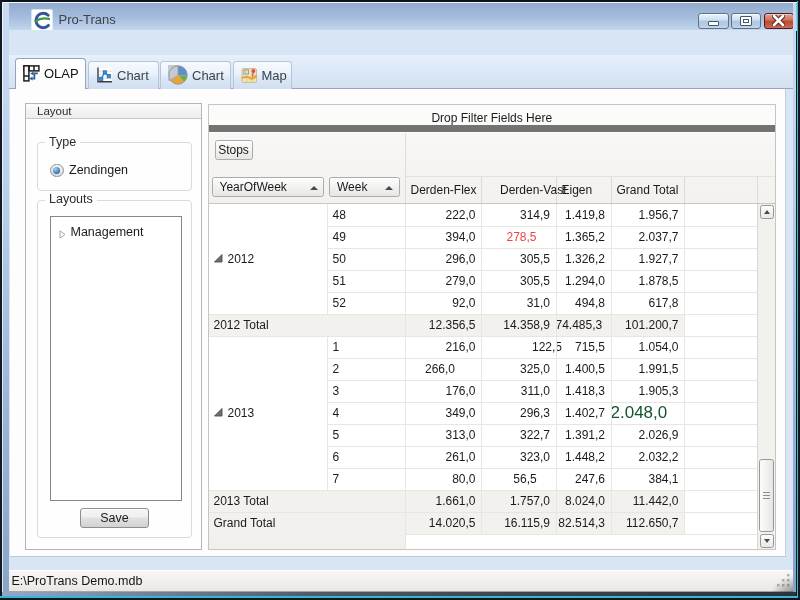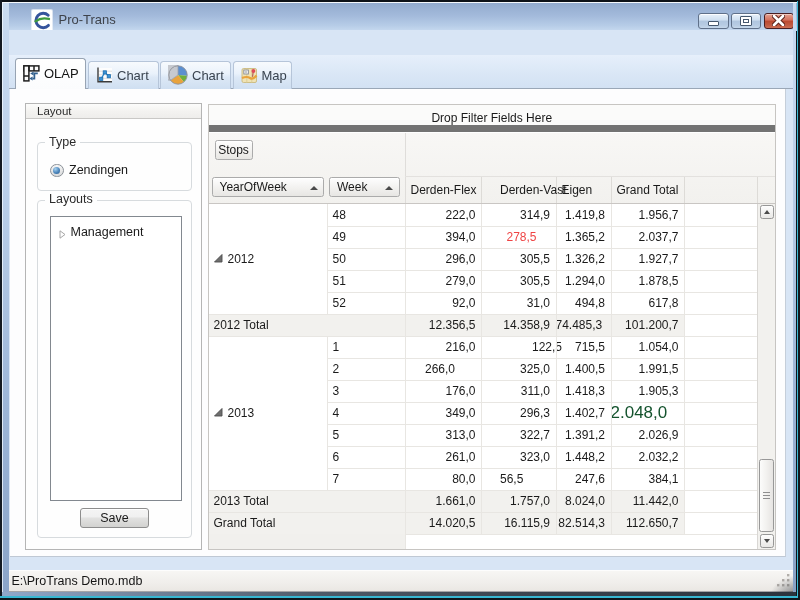--- a/index.html
+++ b/index.html
@@ -360,21 +360,21 @@
         <div style="position:absolute;left:118.5px;top:363px;width:429.5px;height:1px;background:#e8e6e2"></div>
         <div style="position:absolute;left:195.5px;top:341px;width:1px;height:22px;background:#e8e6e2"></div>
         <div style="position:absolute;left:123.5px;top:341px;width:60px;height:22px;line-height:22px;font-size:12px;color:#1a1a1a;">6</div>
         <div style="position:absolute;left:195.5px;top:341px;width:71px;height:22px;line-height:22px;font-size:12px;color:#1a1a1a;text-align:right;">261,0</div>
         <div style="position:absolute;left:272px;top:341px;width:69px;height:22px;line-height:22px;font-size:12px;color:#1a1a1a;text-align:right;">323,0</div>
         <div style="position:absolute;left:346.5px;top:341px;width:49.5px;height:22px;line-height:22px;font-size:12px;color:#1a1a1a;text-align:right;">1.448,2</div>
         <div style="position:absolute;left:401.5px;top:341px;width:68px;height:22px;line-height:22px;font-size:12px;color:#1a1a1a;text-align:right;">2.032,2</div>
         <div style="position:absolute;left:195.5px;top:363px;width:1px;height:22px;background:#e8e6e2"></div>
         <div style="position:absolute;left:123.5px;top:363px;width:60px;height:22px;line-height:22px;font-size:12px;color:#1a1a1a;">7</div>
         <div style="position:absolute;left:195.5px;top:363px;width:71px;height:22px;line-height:22px;font-size:12px;color:#1a1a1a;text-align:right;">80,0</div>
-        <div style="position:absolute;left:272px;top:363px;width:69px;height:22px;line-height:22px;font-size:12px;color:#1a1a1a;text-align:left;padding-left:19px;">56,5</div>
+        <div style="position:absolute;left:272px;top:363px;width:69px;height:22px;line-height:22px;font-size:12px;color:#1a1a1a;text-align:center;padding-left:19px;">56,5</div>
         <div style="position:absolute;left:346.5px;top:363px;width:49.5px;height:22px;line-height:22px;font-size:12px;color:#1a1a1a;text-align:right;">247,6</div>
         <div style="position:absolute;left:401.5px;top:363px;width:68px;height:22px;line-height:22px;font-size:12px;color:#1a1a1a;text-align:right;">384,1</div>
         <div style="position:absolute;left:0;top:385px;width:475px;height:22px;background:#f2f1ee"></div>
         <div style="position:absolute;left:0px;top:385px;width:548px;height:1px;background:#e8e6e2"></div>
         <div style="position:absolute;left:0px;top:407px;width:548px;height:1px;background:#e8e6e2"></div>
         <div style="position:absolute;left:195.5px;top:385px;width:1px;height:22px;background:#e8e6e2"></div>
         <div style="position:absolute;left:4.5px;top:385px;width:110px;height:22px;line-height:22px;font-size:12px;color:#1a1a1a;">2013 Total</div>
         <div style="position:absolute;left:195.5px;top:385px;width:71px;height:22px;line-height:22px;font-size:12px;color:#1a1a1a;text-align:right;">1.661,0</div>
         <div style="position:absolute;left:272px;top:385px;width:69px;height:22px;line-height:22px;font-size:12px;color:#1a1a1a;text-align:right;">1.757,0</div>
         <div style="position:absolute;left:346.5px;top:385px;width:49.5px;height:22px;line-height:22px;font-size:12px;color:#1a1a1a;text-align:right;">8.024,0</div>

